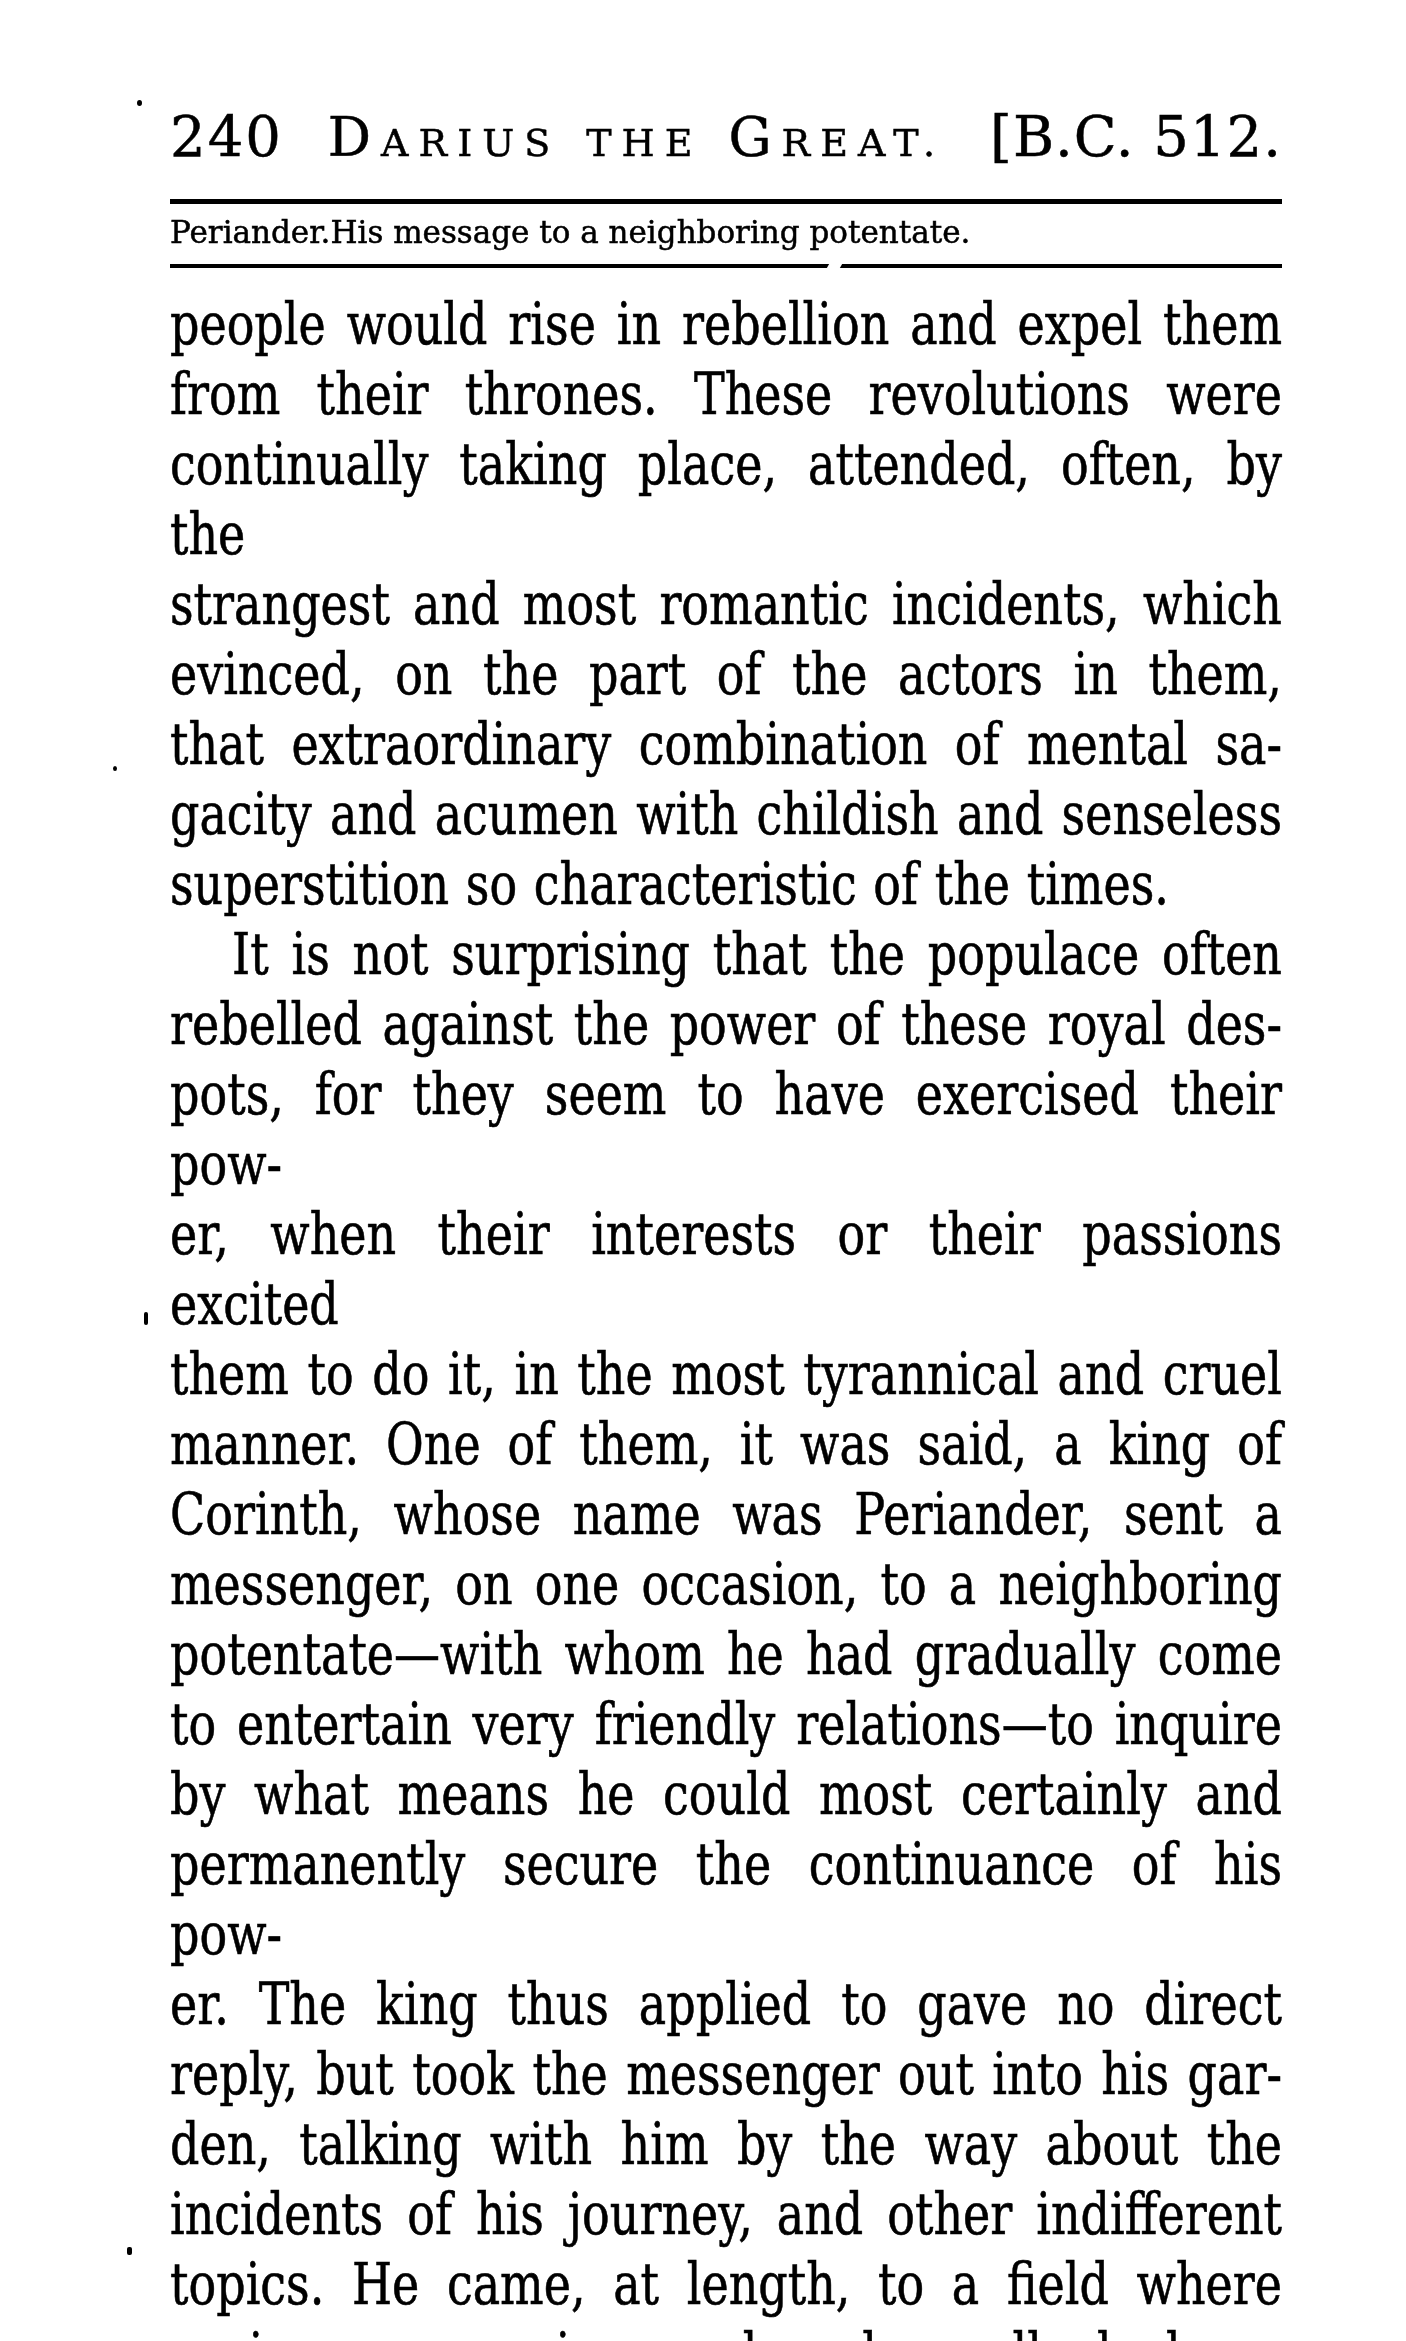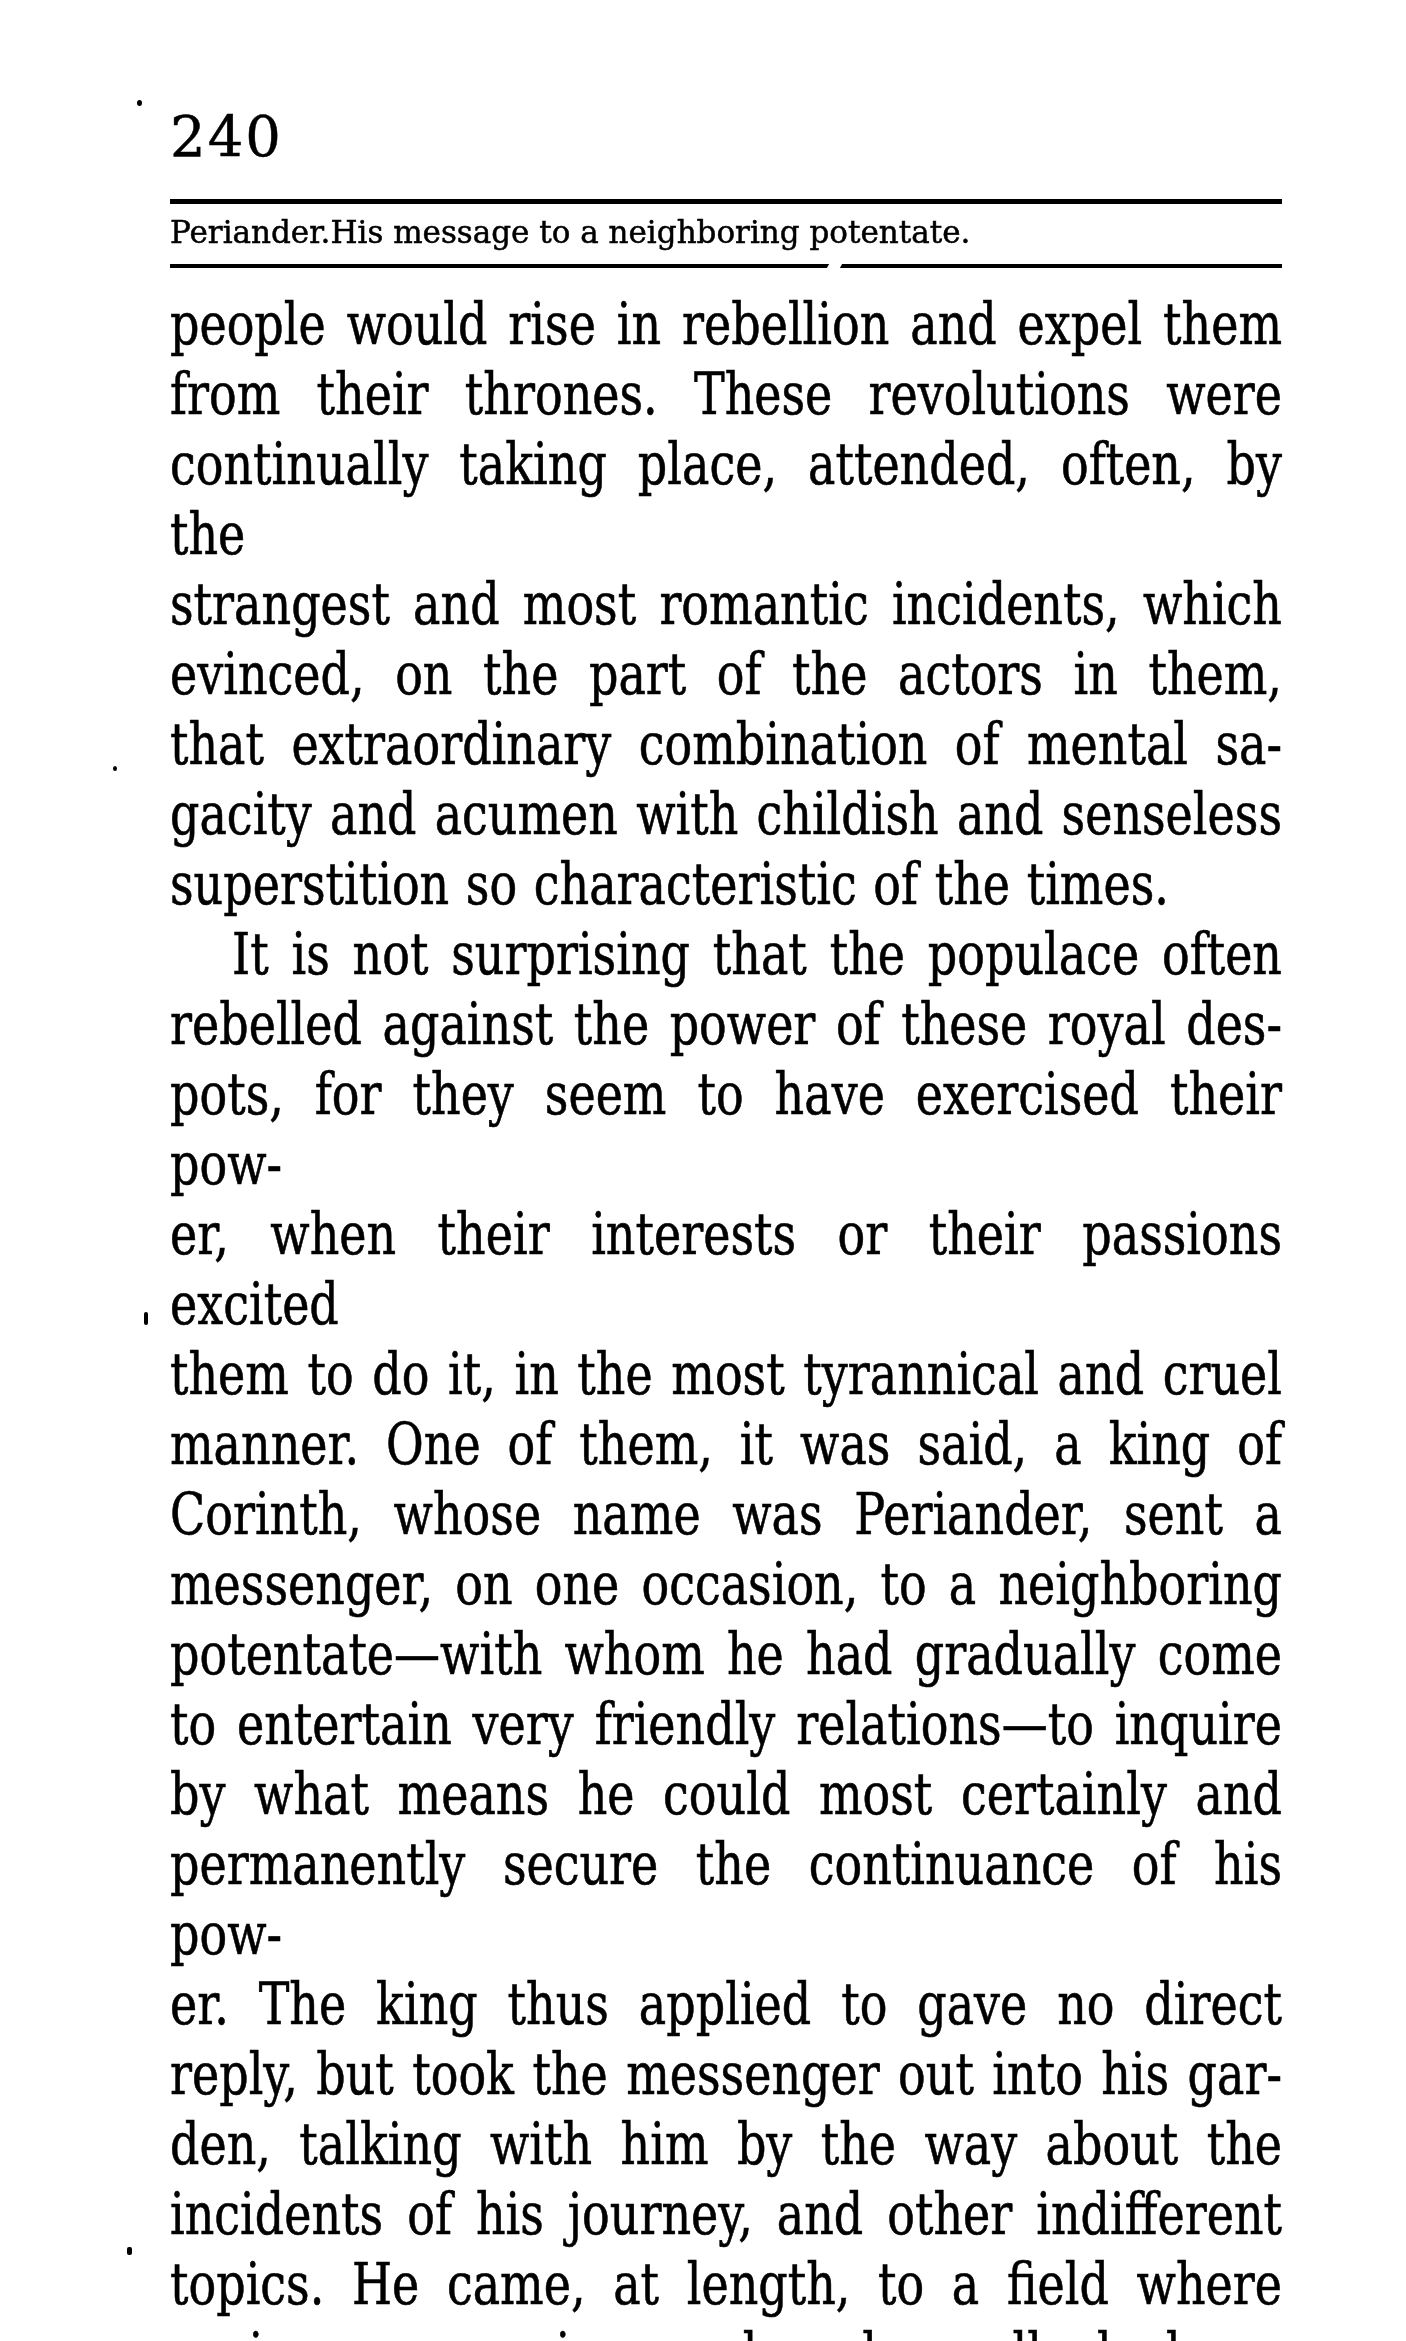--- a/index.html
+++ b/index.html
@@ -126,20 +126,24 @@
 
 <div class="page">
 
   <div class="speck s1"></div>
   <div class="speck s2"></div>
   <div class="speck s3"></div>
   <div class="speck s4"></div>
 
   <header class="page-header">
     <span class="page-number">240</span>
+    <span class="running-title">
+      <span class="title-word cap">DARIUS</span><span class="title-word">THE</span><span class="title-word cap">GREAT.</span>
+    </span>
+    <span class="era">[B.C. 512.</span>
   </header>
 
   <div class="rule rule-top"></div>
 
   <div class="running-heads">
     <span>Periander.</span>
     <span>His message to a neighboring potentate.</span>
   </div>
 
   <div class="rule rule-bottom">

